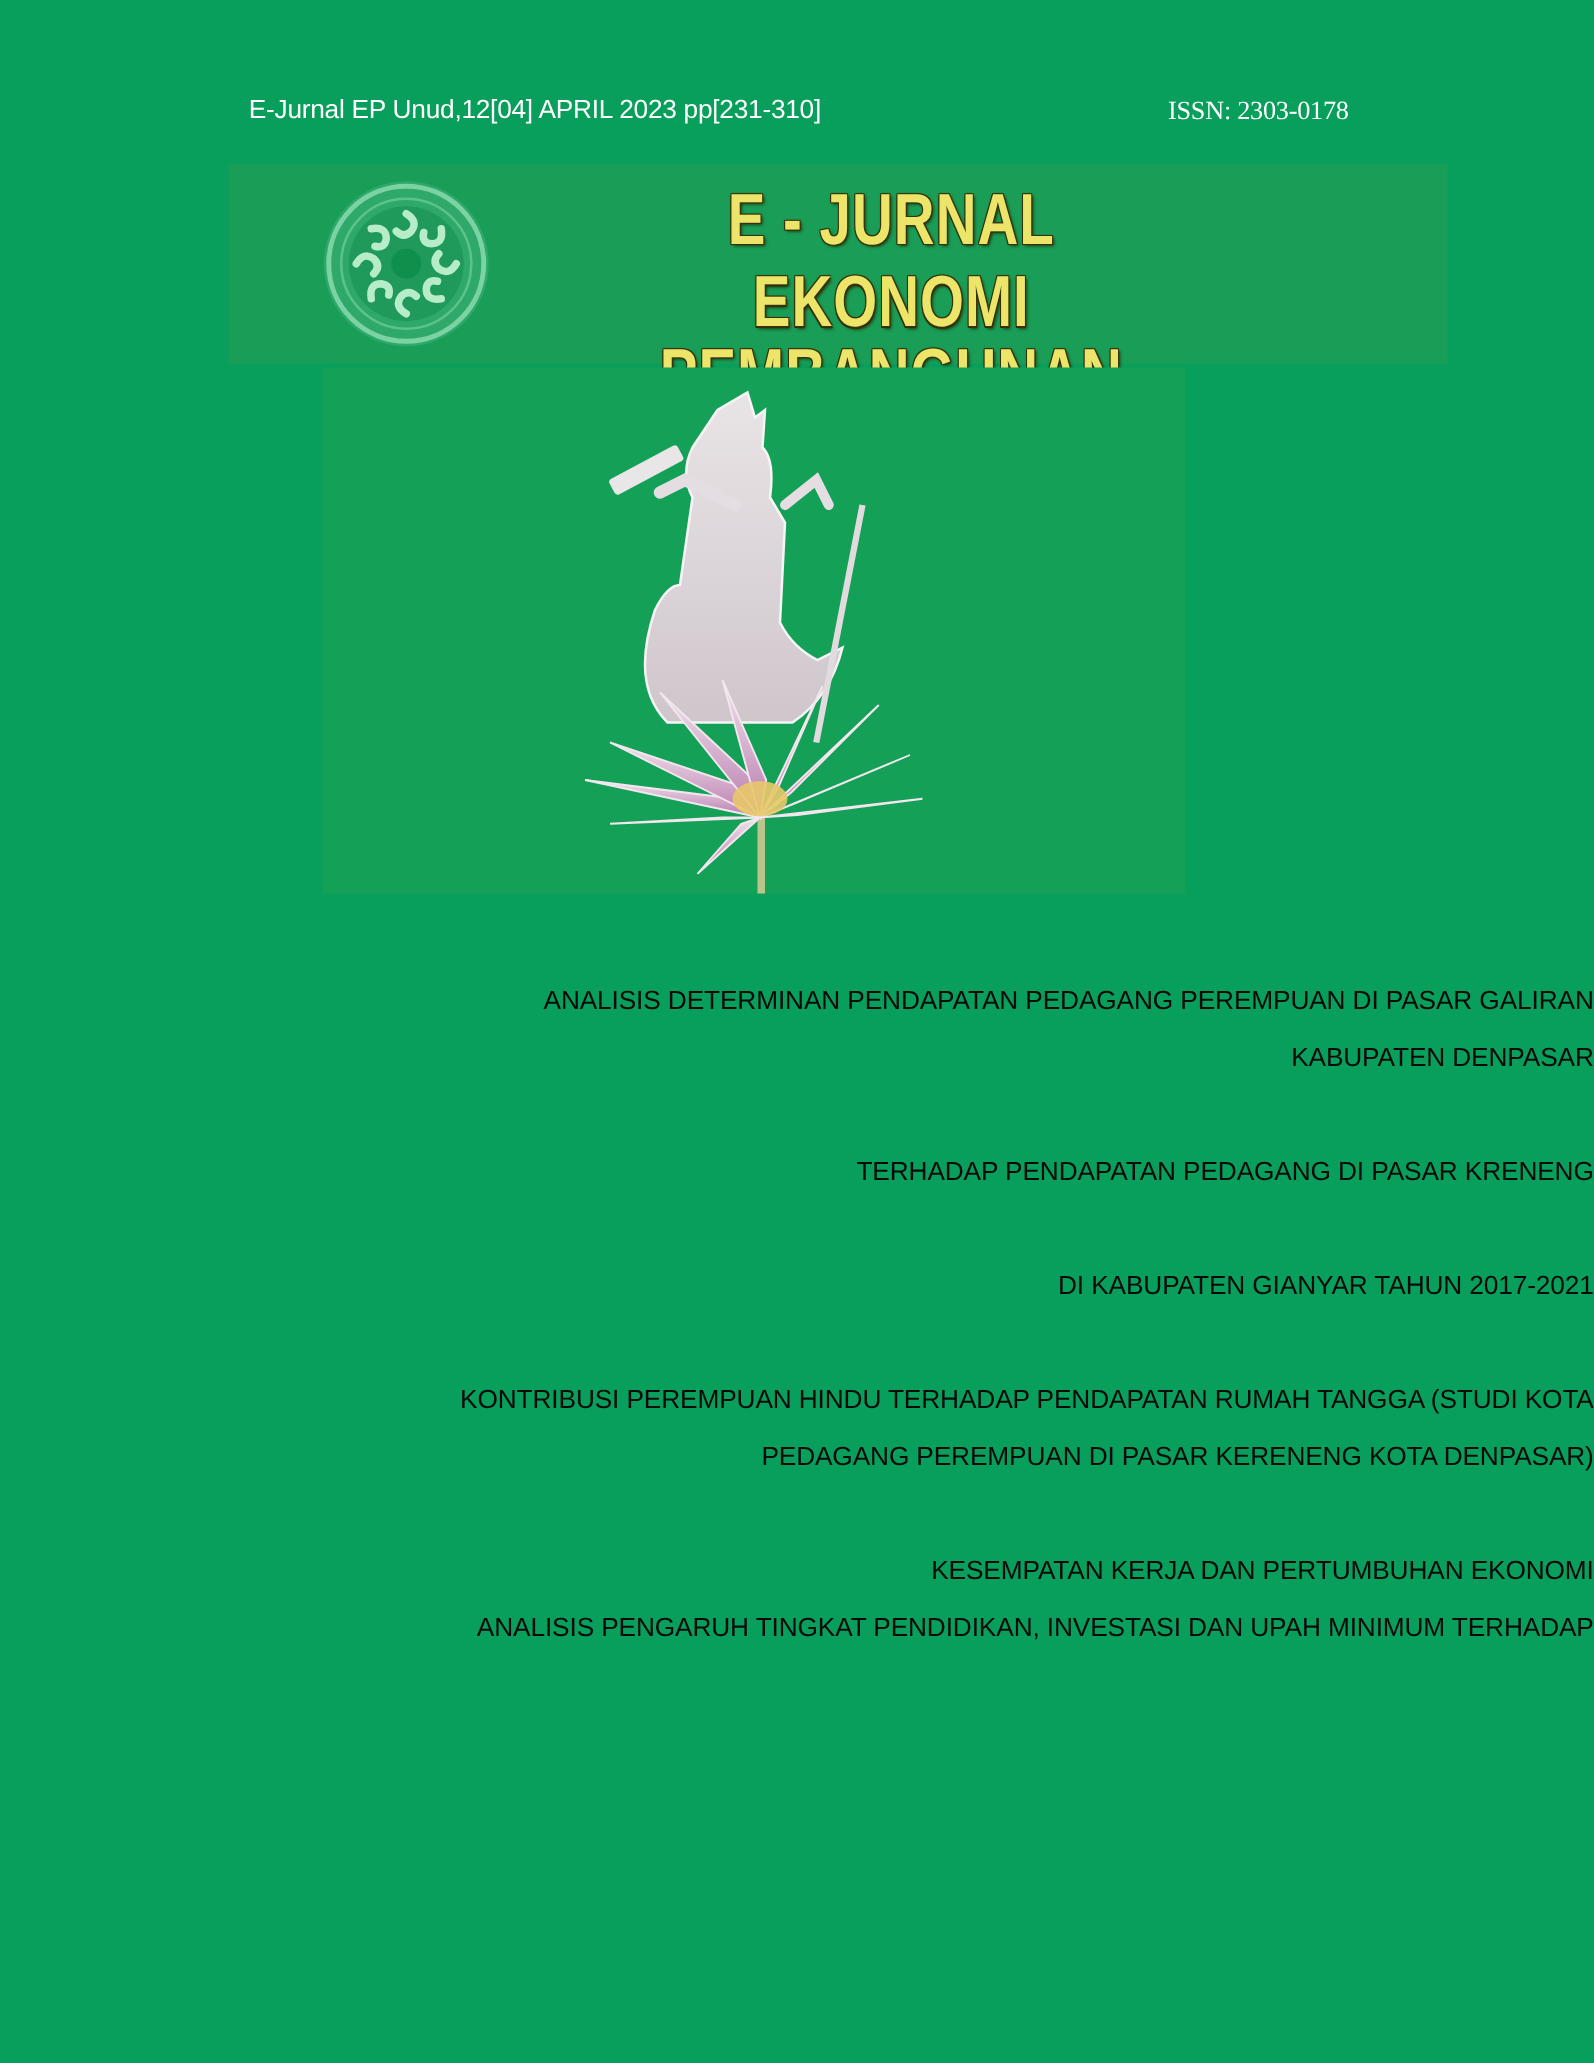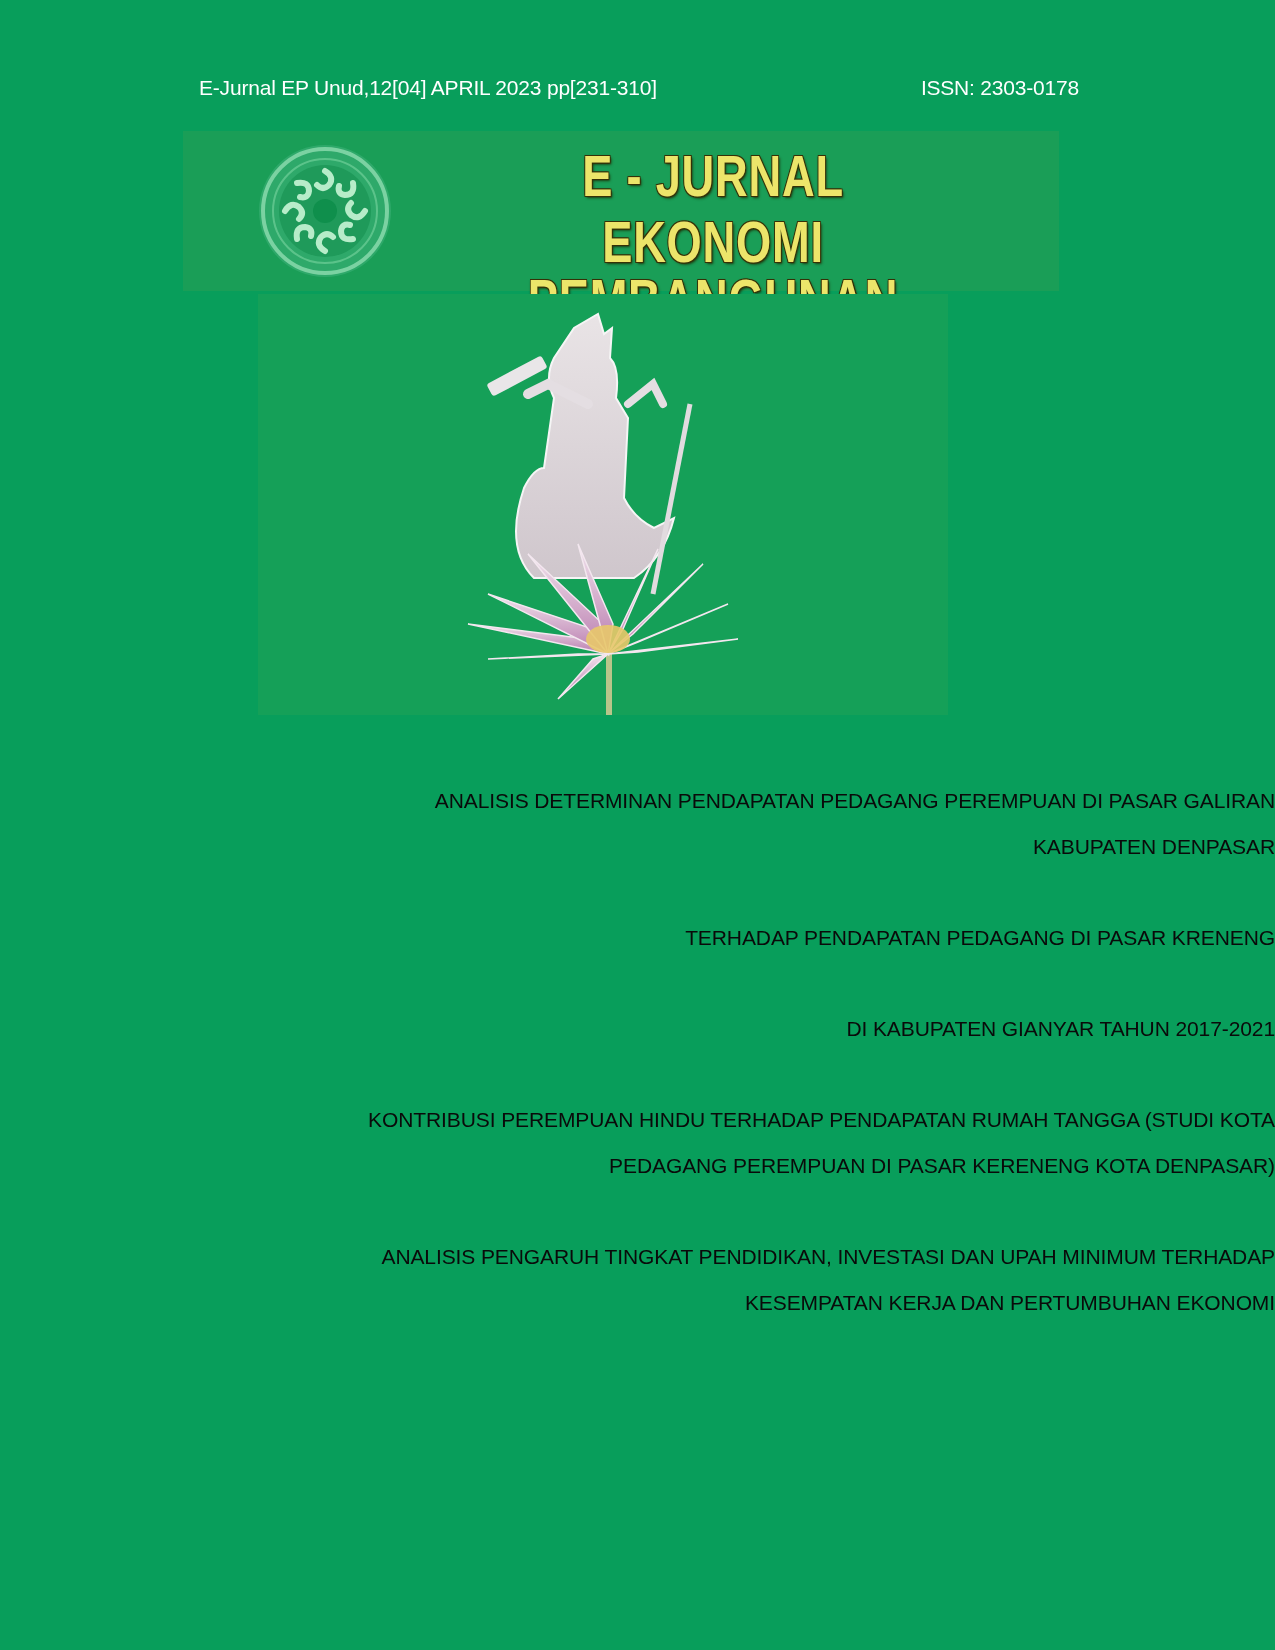--- a/index.html
+++ b/index.html
@@ -18,27 +18,27 @@
       position: absolute;
       top: 76px;
       left: 199px;
       width: 880px;
       height: 30px;
       color: #ffffff;
       font-size: 21px;
       letter-spacing: -0.2px;
     }
     .header-left { position: absolute; left: 0; top: 0; }
-    .header-right { position: absolute; right: 0; top: 0; }
+    .header-right { position: absolute; right: 0; top: 0; font-family: Liberation Serif, serif; }
 
     .banner {
       position: absolute;
       top: 131px;
       left: 183px;
-      width: 876px;
+      width: 975px;
       height: 160px;
       background: #1a9e57;
     }
     .banner-emblem {
       position: absolute;
       left: 72px;
       top: 10px;
       width: 140px;
       height: 140px;
     }
@@ -166,16 +166,16 @@
     <span>TERHADAP PENDAPATAN PEDAGANG DI PASAR KRENENG</span>
   </div>
   <div class="article">
     <span>DI KABUPATEN GIANYAR TAHUN 2017-2021</span>
   </div>
   <div class="article">
     <span>KONTRIBUSI PEREMPUAN HINDU TERHADAP PENDAPATAN RUMAH TANGGA (STUDI KOTA</span>
     <span>PEDAGANG PEREMPUAN DI PASAR KERENENG KOTA DENPASAR)</span>
   </div>
   <div class="article">
+    <span>KESEMPATAN KERJA DAN PERTUMBUHAN EKONOMI</span>
     <span>ANALISIS PENGARUH TINGKAT PENDIDIKAN, INVESTASI DAN UPAH MINIMUM TERHADAP</span>
-    <span>KESEMPATAN KERJA DAN PERTUMBUHAN EKONOMI</span>
   </div>
 </div>
 
 </body></html>

